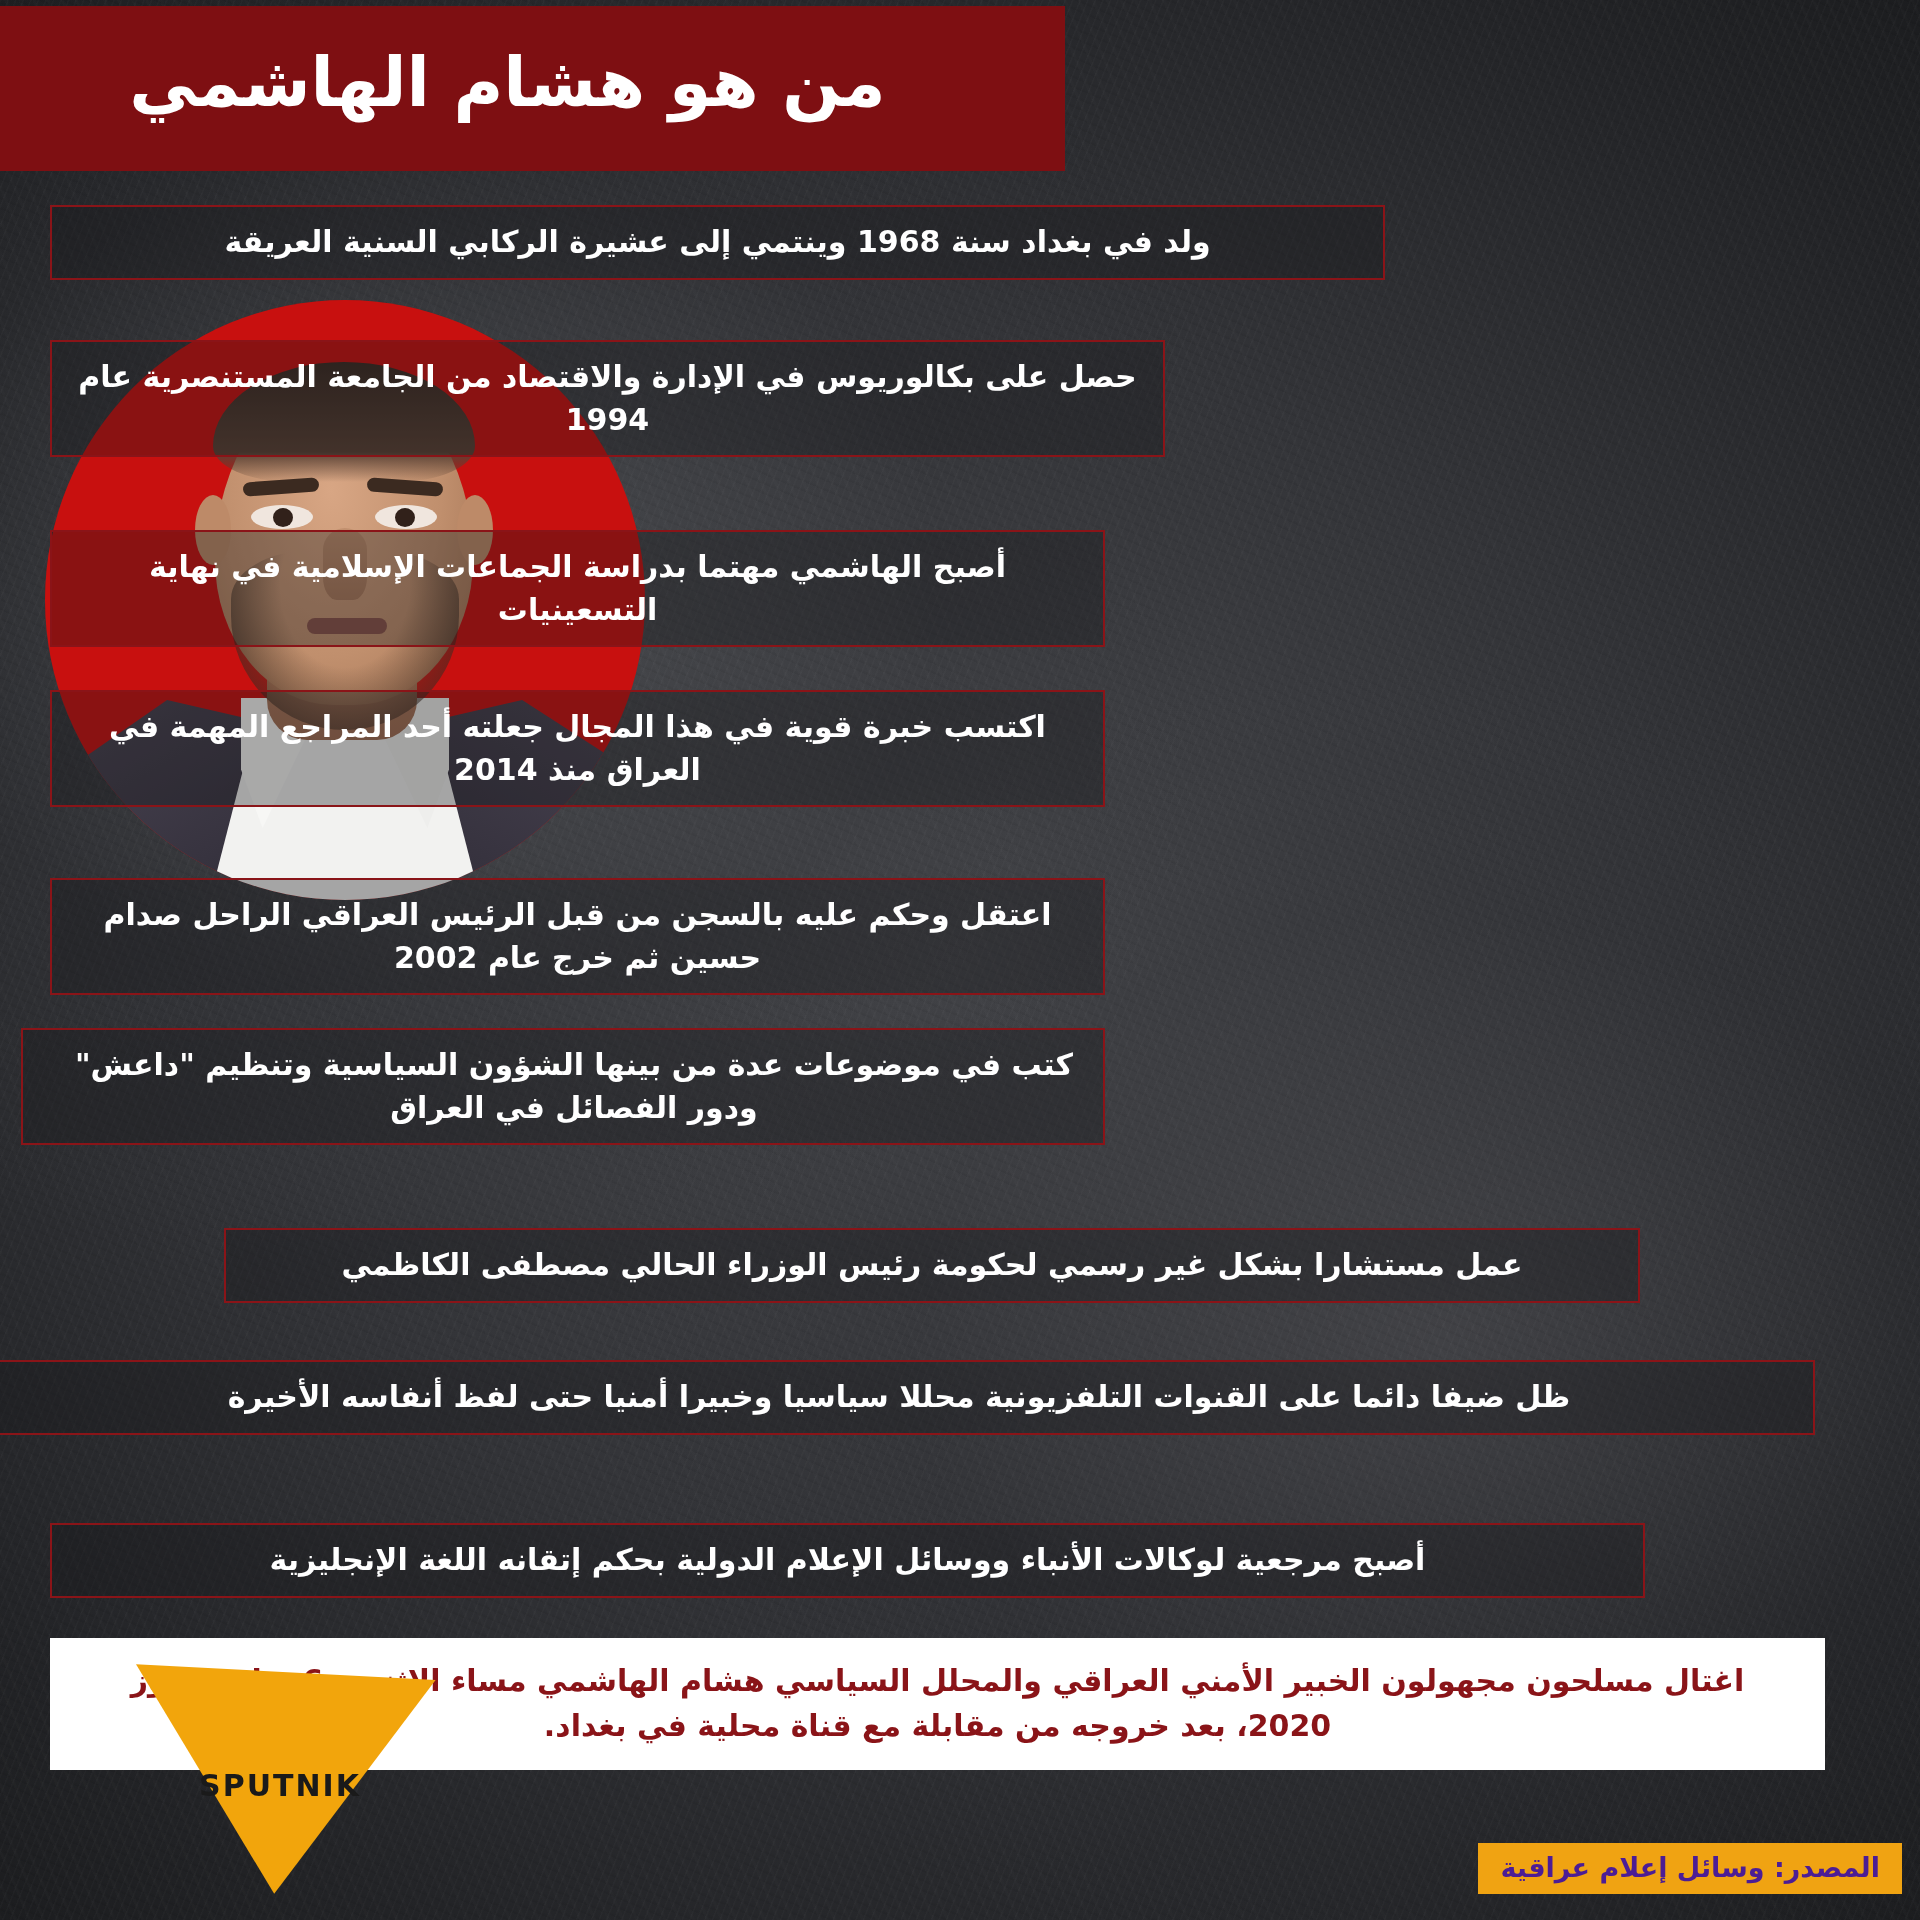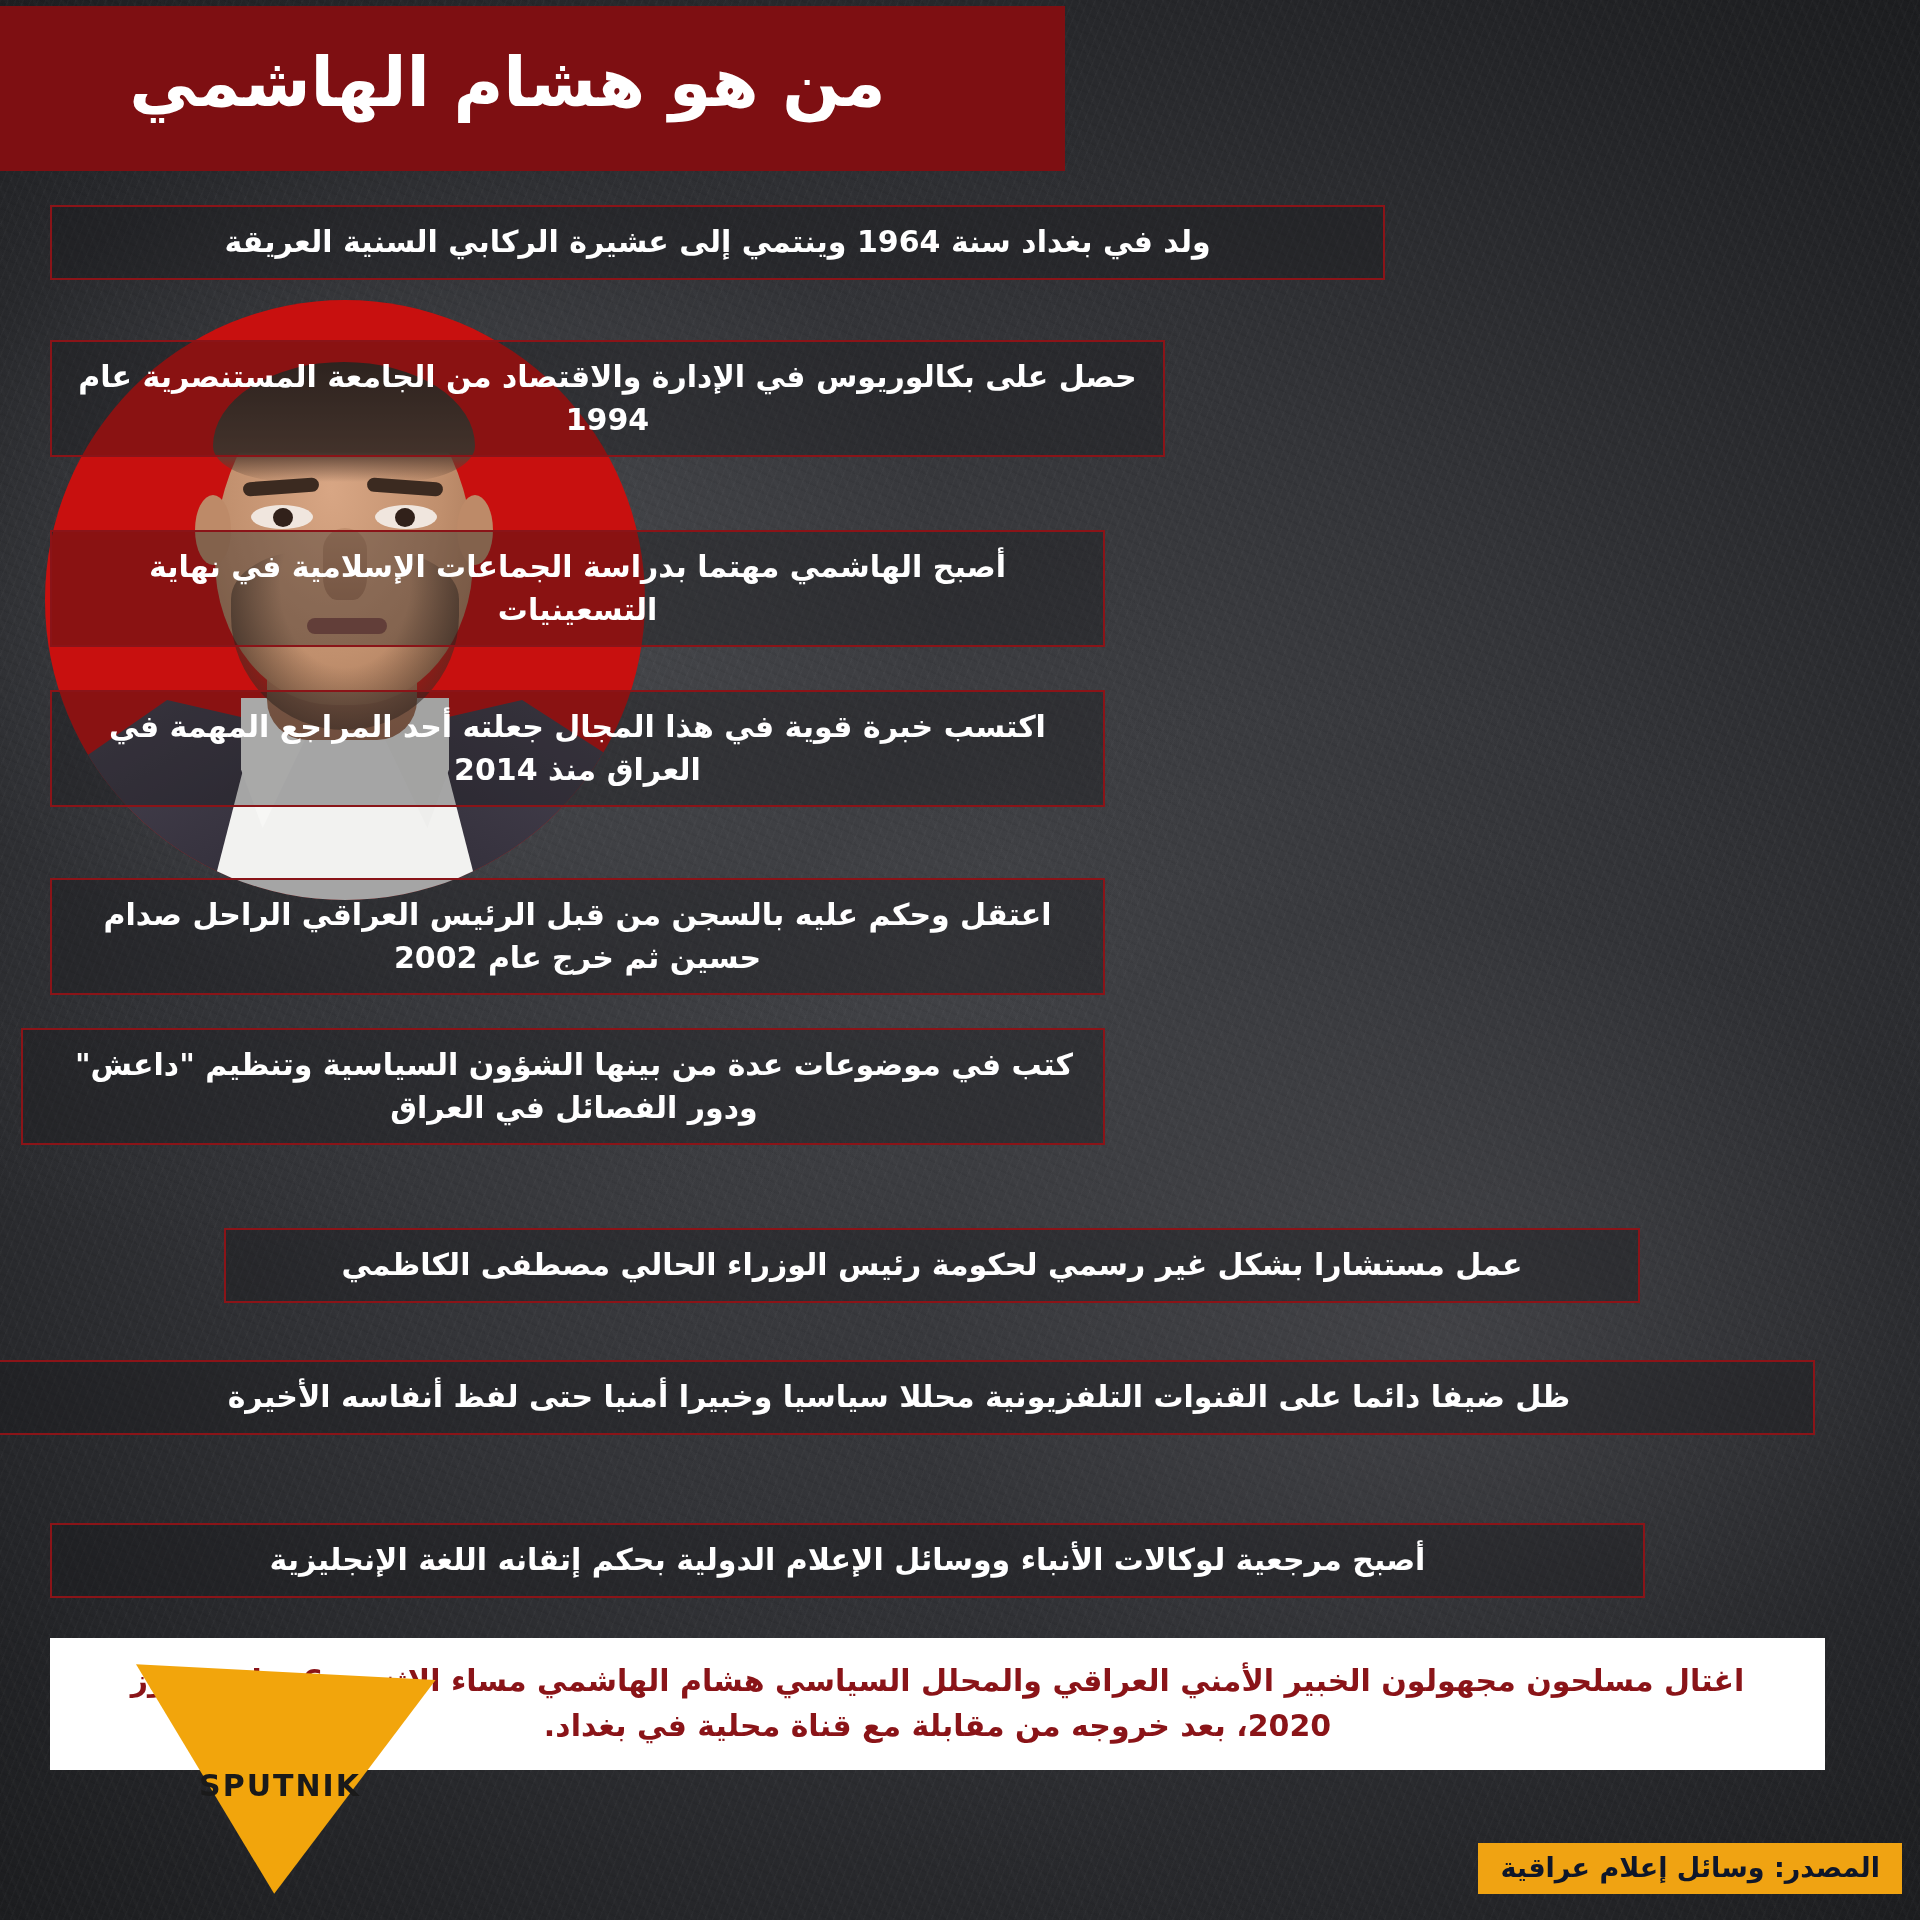--- a/index.html
+++ b/index.html
@@ -175,21 +175,21 @@
     text-align: center;
     margin-left: 32px;
   }
 
   
   #source-tag {
     position: absolute;
     bottom: 26px;
     right: 18px;
     background: #f0a312;
-    color: #0f172a;
+    color: #4c1d95;
     font-size: 27px;
     font-weight: bold;
     padding: 9px 22px 11px 22px;
   }
 
   
   #logo {
     position: absolute;
     bottom: 18px;
     left: 130px;
@@ -243,21 +243,21 @@
     <div class="p-layer" id="p-brow-r"></div>
     <div class="p-layer" id="p-eye-l"></div>
     <div class="p-layer" id="p-eye-r"></div>
     <div class="p-layer" id="p-pupil-l"></div>
     <div class="p-layer" id="p-pupil-r"></div>
     <div class="p-layer" id="p-nose"></div>
     <div class="p-layer" id="p-mouth"></div>
   </div>
 </div>
 
-<div class="fact center" id="fact-0">ولد في بغداد سنة 1964 وينتمي إلى عشيرة الركابي السنية العريقة</div>
+<div class="fact center" id="fact-0">ولد في بغداد سنة 1968 وينتمي إلى عشيرة الركابي السنية العريقة</div>
 <div class="fact center" id="fact-1">حصل على بكالوريوس في الإدارة والاقتصاد من الجامعة المستنصرية عام 1994</div>
 <div class="fact center" id="fact-2">أصبح الهاشمي مهتما بدراسة الجماعات الإسلامية في نهاية التسعينيات</div>
 <div class="fact center" id="fact-3">اكتسب خبرة قوية في هذا المجال جعلته أحد المراجع المهمة في العراق منذ 2014</div>
 <div class="fact center" id="fact-4">اعتقل وحكم عليه بالسجن من قبل الرئيس العراقي الراحل صدام حسين ثم خرج عام 2002</div>
 <div class="fact center" id="fact-5">كتب في موضوعات عدة من بينها الشؤون السياسية وتنظيم "داعش" ودور الفصائل في العراق</div>
 <div class="fact center" id="fact-6">عمل مستشارا بشكل غير رسمي لحكومة رئيس الوزراء الحالي مصطفى الكاظمي</div>
 <div class="fact center" id="fact-7">ظل ضيفا دائما على القنوات التلفزيونية محللا سياسيا وخبيرا أمنيا حتى لفظ أنفاسه الأخيرة</div>
 <div class="fact center" id="fact-8">أصبح مرجعية لوكالات الأنباء ووسائل الإعلام الدولية بحكم إتقانه اللغة الإنجليزية</div>
 
 <div id="footer-note">اغتال مسلحون مجهولون الخبير الأمني العراقي والمحلل السياسي هشام الهاشمي مساء الاثنين، 6 يوليو/ تموز 2020، بعد خروجه من مقابلة مع قناة محلية في بغداد.</div>

